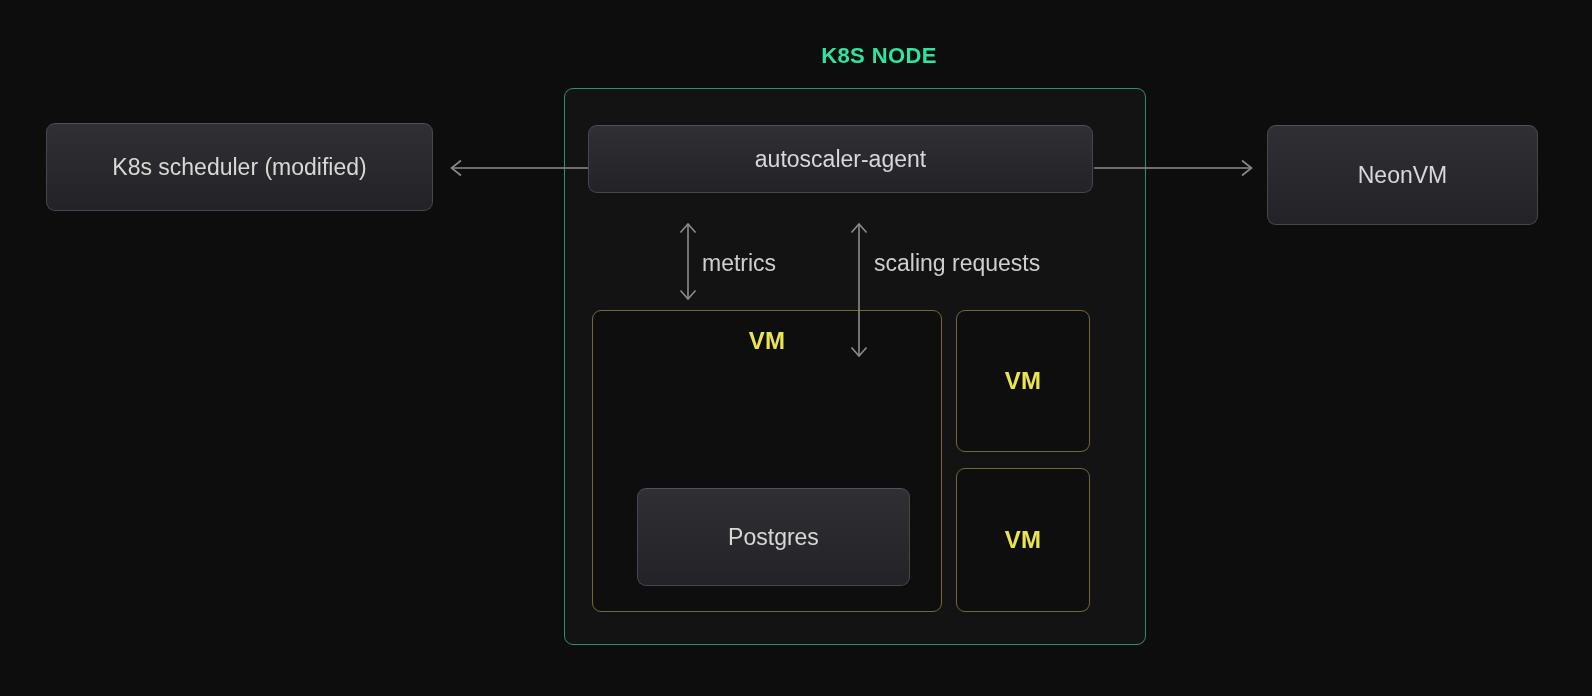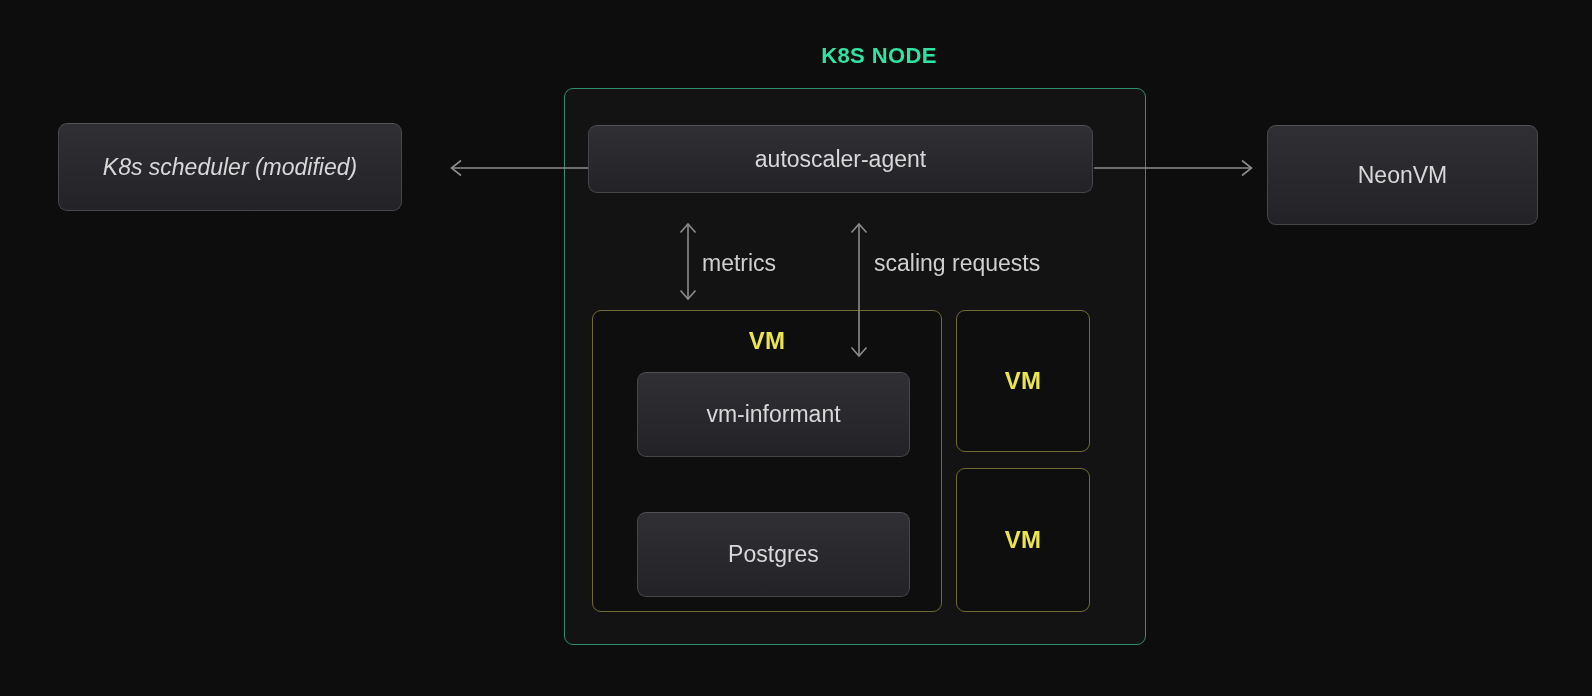--- a/index.html
+++ b/index.html
@@ -25,25 +25,25 @@
     position:absolute;box-sizing:border-box;
     background:linear-gradient(180deg,var(--box-bg-top,#303034),var(--box-bg-bottom,#232327));
     border:1px solid var(--box-border,#47474b);
     border-top-color:#515156;
     border-radius:9px;
     color:var(--box-text,#d8d8d9);
     font-size:23px;
     display:flex;align-items:center;justify-content:center;
     white-space:nowrap;
   }
-  .box-scheduler{left:58px;top:123px;width:344px;height:88px;font-style:italic;}
+  .box-scheduler{left:46px;top:123px;width:387px;height:88px;}
   .box-agent{left:588px;top:125px;width:505px;height:68px;}
   .box-neonvm{left:1267px;top:125px;width:271px;height:100px;}
   .box-informant{left:637px;top:372px;width:273px;height:85px;}
-  .box-postgres{left:637px;top:488px;width:273px;height:85px;margin-top:24px;}
+  .box-postgres{left:637px;top:488px;width:273px;height:98px;}
   .vm-box{
     position:absolute;box-sizing:border-box;
     background:var(--vm-bg,#0d0e0d);
     border:1px solid var(--vm-border,#6f6b35);
     border-radius:9px;
   }
   .vm-main{left:592px;top:310px;width:350px;height:302px;}
   .vm-small-1{left:956px;top:310px;width:134px;height:142px;}
   .vm-small-2{left:956px;top:468px;width:134px;height:144px;}
   .vm-label{
@@ -73,21 +73,20 @@
 
   <div class="k8s-container"></div>
 
   <div class="node-box box-scheduler">K8s scheduler (modified)</div>
   <div class="node-box box-agent">autoscaler-agent</div>
   <div class="node-box box-neonvm">NeonVM</div>
 
   <div class="vm-box vm-main">
     <div class="vm-label">VM</div>
   </div>
-  <div class="node-box box-informant">vm-informant</div>
   <div class="node-box box-postgres">Postgres</div>
 
   <div class="vm-box vm-small-1">
     <div class="vm-label">VM</div>
   </div>
   <div class="vm-box vm-small-2">
     <div class="vm-label">VM</div>
   </div>
 
   <div class="edge-label label-metrics">metrics</div>

